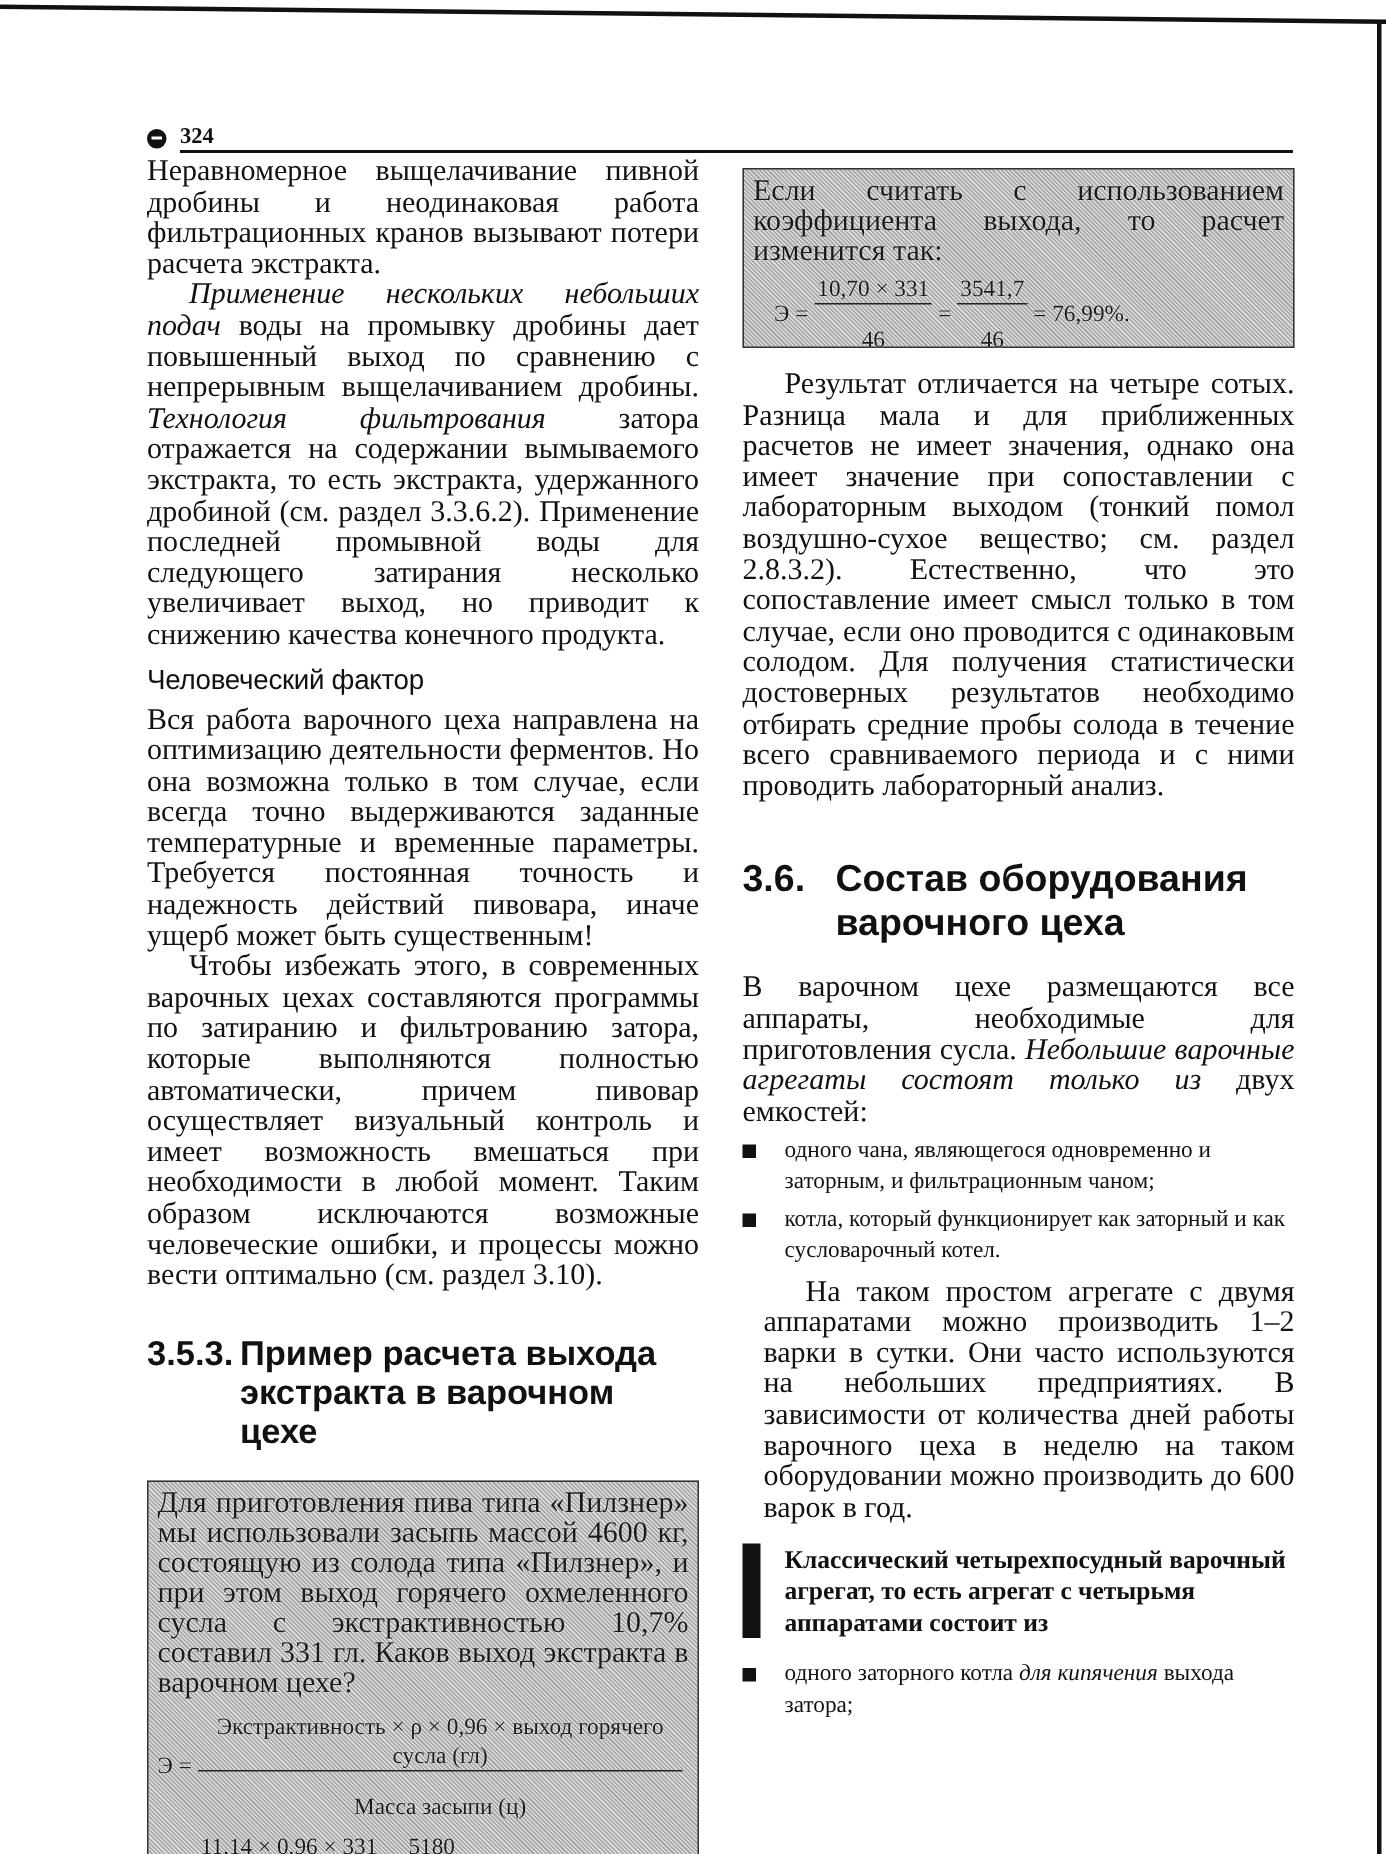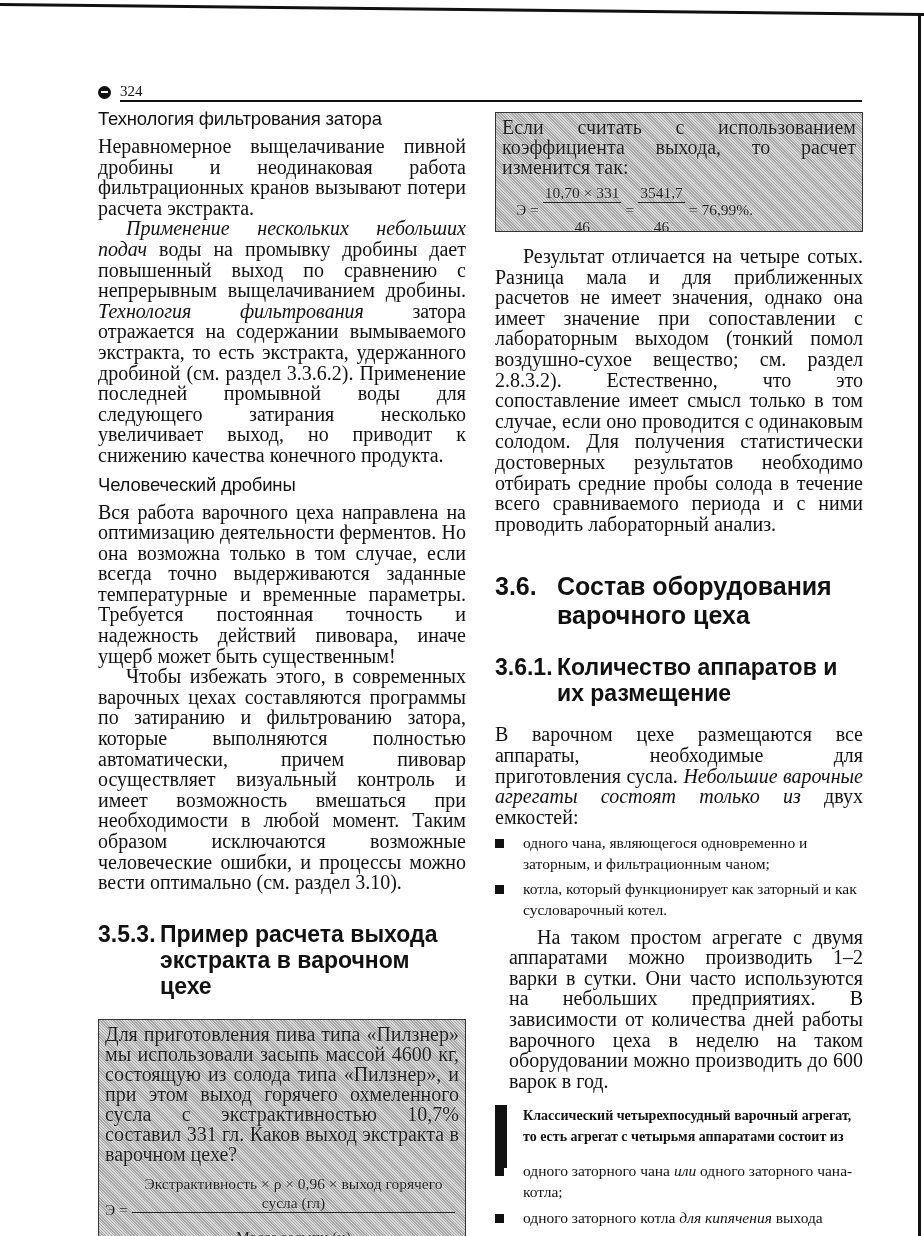--- a/index.html
+++ b/index.html
@@ -7,21 +7,21 @@
          font-family:"Liberation Serif","DejaVu Serif",serif; color:#111; }
 
   .scan-top { position:absolute; left:0; top:3px; width:930px; height:3px; background:#111;
               transform-origin:0 0; transform:rotate(0.62deg); }
   .scan-right { position:absolute; left:918px; top:14px; width:3px; height:1222px; background:#111; }
 
   .page-head { position:absolute; left:98px; top:84px; width:764px; height:18px; }
   .page-head .icon { position:absolute; left:0; top:2px; width:13px; height:13px; border-radius:50%;
                      background:#111; }
   .page-head .icon::after { content:""; position:absolute; left:3px; top:5px; width:7px; height:2px; background:#fff; }
-  .page-head .num { position:absolute; left:22px; top:-1px; font-weight:normal; font-size:15px; }
+  .page-head .num { position:absolute; left:22px; top:-1px; font-weight:bold; font-size:15px; }
   .page-head .rule { position:absolute; left:22px; right:0; top:16px; height:2px; background:#111; }
 
   .col { position:absolute; width:368px; }
   .col-left { left:98px; top:104px; }
   .col-right { left:495px; top:104px; }
 
   .h3 { font-family:"Liberation Sans","DejaVu Sans",sans-serif; font-size:18.5px; line-height:22px;
         margin:4px 0 6px 0; letter-spacing:-0.2px; }
   p { margin:0; font-size:20px; line-height:20.6px; text-align:justify; }
   p.indent { text-indent:28px; }
@@ -44,41 +44,40 @@
   .shade p { line-height:20px; }
   .formula { display:flex; align-items:center; font-size:15.5px; margin:4px 0; }
   .frac { display:inline-flex; flex-direction:column; align-items:center; margin:0 4px;gap:14px; }
   .frac .num { border-bottom:1.5px solid #222; padding:0 2px; text-align:center; line-height:19px; }
   .frac .den { line-height:19px; text-align:center; }
 
   ul.bul { list-style:none; margin:6px 0 0 0; padding:0; }
   ul.bul li { position:relative; padding-left:28px; font-size:15.5px; line-height:20.6px; margin-bottom:5px; text-align:left; }
   ul.bul li .sq { position:absolute; left:0; top:6px; width:9px; height:9px; background:#111; }
 
-  .callout { position:relative; padding-left:28px; font-weight:bold; font-size:14px; line-height:21px; }
+  .callout { position:relative; padding-left:28px; font-weight:bold; font-size:17px; line-height:21px; }
   .callout .bar { position:absolute; left:0; top:0; width:12px; height:63px; background:#111; }
 </style>
 </head>
 <body>
 
 <div class="scan-top"></div>
 <div class="scan-right"></div>
 
 <div class="page-head">
   <span class="icon"></span>
   <span class="num">324</span>
   <span class="rule"></span>
 </div>
 
 <div class="col col-left">
-  <div class="h3">Технология фильтрования затора</div>
   <p>Неравномерное выщелачивание пивной дробины и неодинаковая работа фильтрационных кранов вызывают потери расчета экстракта.</p>
   <p class="indent"><span class="it">Применение нескольких небольших подач</span><span> воды на промывку дробины дает повышенный выход по сравнению с непрерывным выщелачиванием дробины. </span><span class="it">Технология фильтрования</span><span> затора отражается на содержании вымываемого экстракта, то есть экстракта, удержанного дробиной (см. раздел 3.3.6.2). Применение последней промывной воды для следующего затирания несколько увеличивает выход, но приводит к снижению качества конечного продукта.</span></p>
 
-  <div class="h3" style="margin-top:8px">Человеческий дробины</div>
+  <div class="h3" style="margin-top:8px">Человеческий фактор</div>
   <p>Вся работа варочного цеха направлена на оптимизацию деятельности ферментов. Но она возможна только в том случае, если всегда точно выдерживаются заданные температурные и временные параметры. Требуется постоянная точность и надежность действий пивовара, иначе ущерб может быть существенным!</p>
   <p class="indent">Чтобы избежать этого, в современных варочных цехах составляются программы по затиранию и фильтрованию затора, которые выполняются полностью автоматически, причем пивовар осуществляет визуальный контроль и имеет возможность вмешаться при необходимости в любой момент. Таким образом исключаются возможные человеческие ошибки, и процессы можно вести оптимально (см. раздел 3.10).</p>
 
   <div class="h2b" style="margin-top:28px;">
     <span class="n">3.5.3.</span>
     <span class="t">Пример расчета выхода экстракта в варочном цехе</span>
   </div>
 
   <div class="shade" style="margin-top:20px; height:384px;">
     <p>Для приготовления пива типа «Пилзнер» мы использовали засыпь массой 4600 кг, состоящую из солода типа «Пилзнер», и при этом выход горячего охмеленного сусла с экстрактивностью 10,7% составил 331 гл. Каков выход экстракта в варочном цехе?</p>
@@ -124,36 +123,31 @@
     </div>
   </div>
 
   <p class="indent" style="margin-top:14px;">Результат отличается на четыре сотых. Разница мала и для приближенных расчетов не имеет значения, однако она имеет значение при сопоставлении с лабораторным выходом (тонкий помол воздушно-сухое вещество; см. раздел 2.8.3.2). Естественно, что это сопоставление имеет смысл только в том случае, если оно проводится с одинаковым солодом. Для получения статистически достоверных результатов необходимо отбирать средние пробы солода в течение всего сравниваемого периода и с ними проводить лабораторный анализ.</p>
 
   <div class="h2" style="margin-top:38px;">
     <span class="n">3.6.</span>
     <span class="t">Состав оборудования варочного цеха</span>
   </div>
 
-  <div class="h2b" style="margin-top:24px;">
-    <span class="n">3.6.1.</span>
-    <span class="t">Количество аппаратов и их размещение</span>
-  </div>
 
   <p style="margin-top:18px;"><span>В варочном цехе размещаются все аппараты, необходимые для приготовления сусла. </span><span class="it">Небольшие варочные агрегаты состоят только из</span><span> двух емкостей:</span></p>
 
   <ul class="bul">
     <li><span class="sq"></span><span>одного чана, являющегося одновременно и заторным, и фильтрационным чаном;</span></li>
     <li><span class="sq"></span><span>котла, который функционирует как заторный и как сусловарочный котел.</span></li>
   </ul>
 
   <p class="indent" style="margin-top:6px;margin-left:14px;">На таком простом агрегате с двумя аппаратами можно производить 1–2 варки в сутки. Они часто используются на небольших предприятиях. В зависимости от количества дней работы варочного цеха в неделю на таком оборудовании можно производить до 600 варок в год.</p>
 
   <div class="callout" style="margin-top:14px;">
     <span class="bar"></span>
     <span>Классический четырехпосудный варочный агрегат, то есть агрегат с четырьмя аппаратами состоит из</span>
   </div>
 
   <ul class="bul" style="margin-top:14px;">
-    <li><span class="sq"></span><span>одного заторного чана </span><span class="it">или</span><span> одного заторного чана-котла;</span></li>
     <li><span class="sq"></span><span>одного заторного котла </span><span class="it">для кипячения</span><span> выхода затора;</span></li>
   </ul>
 </div>
 
 </body></html>

